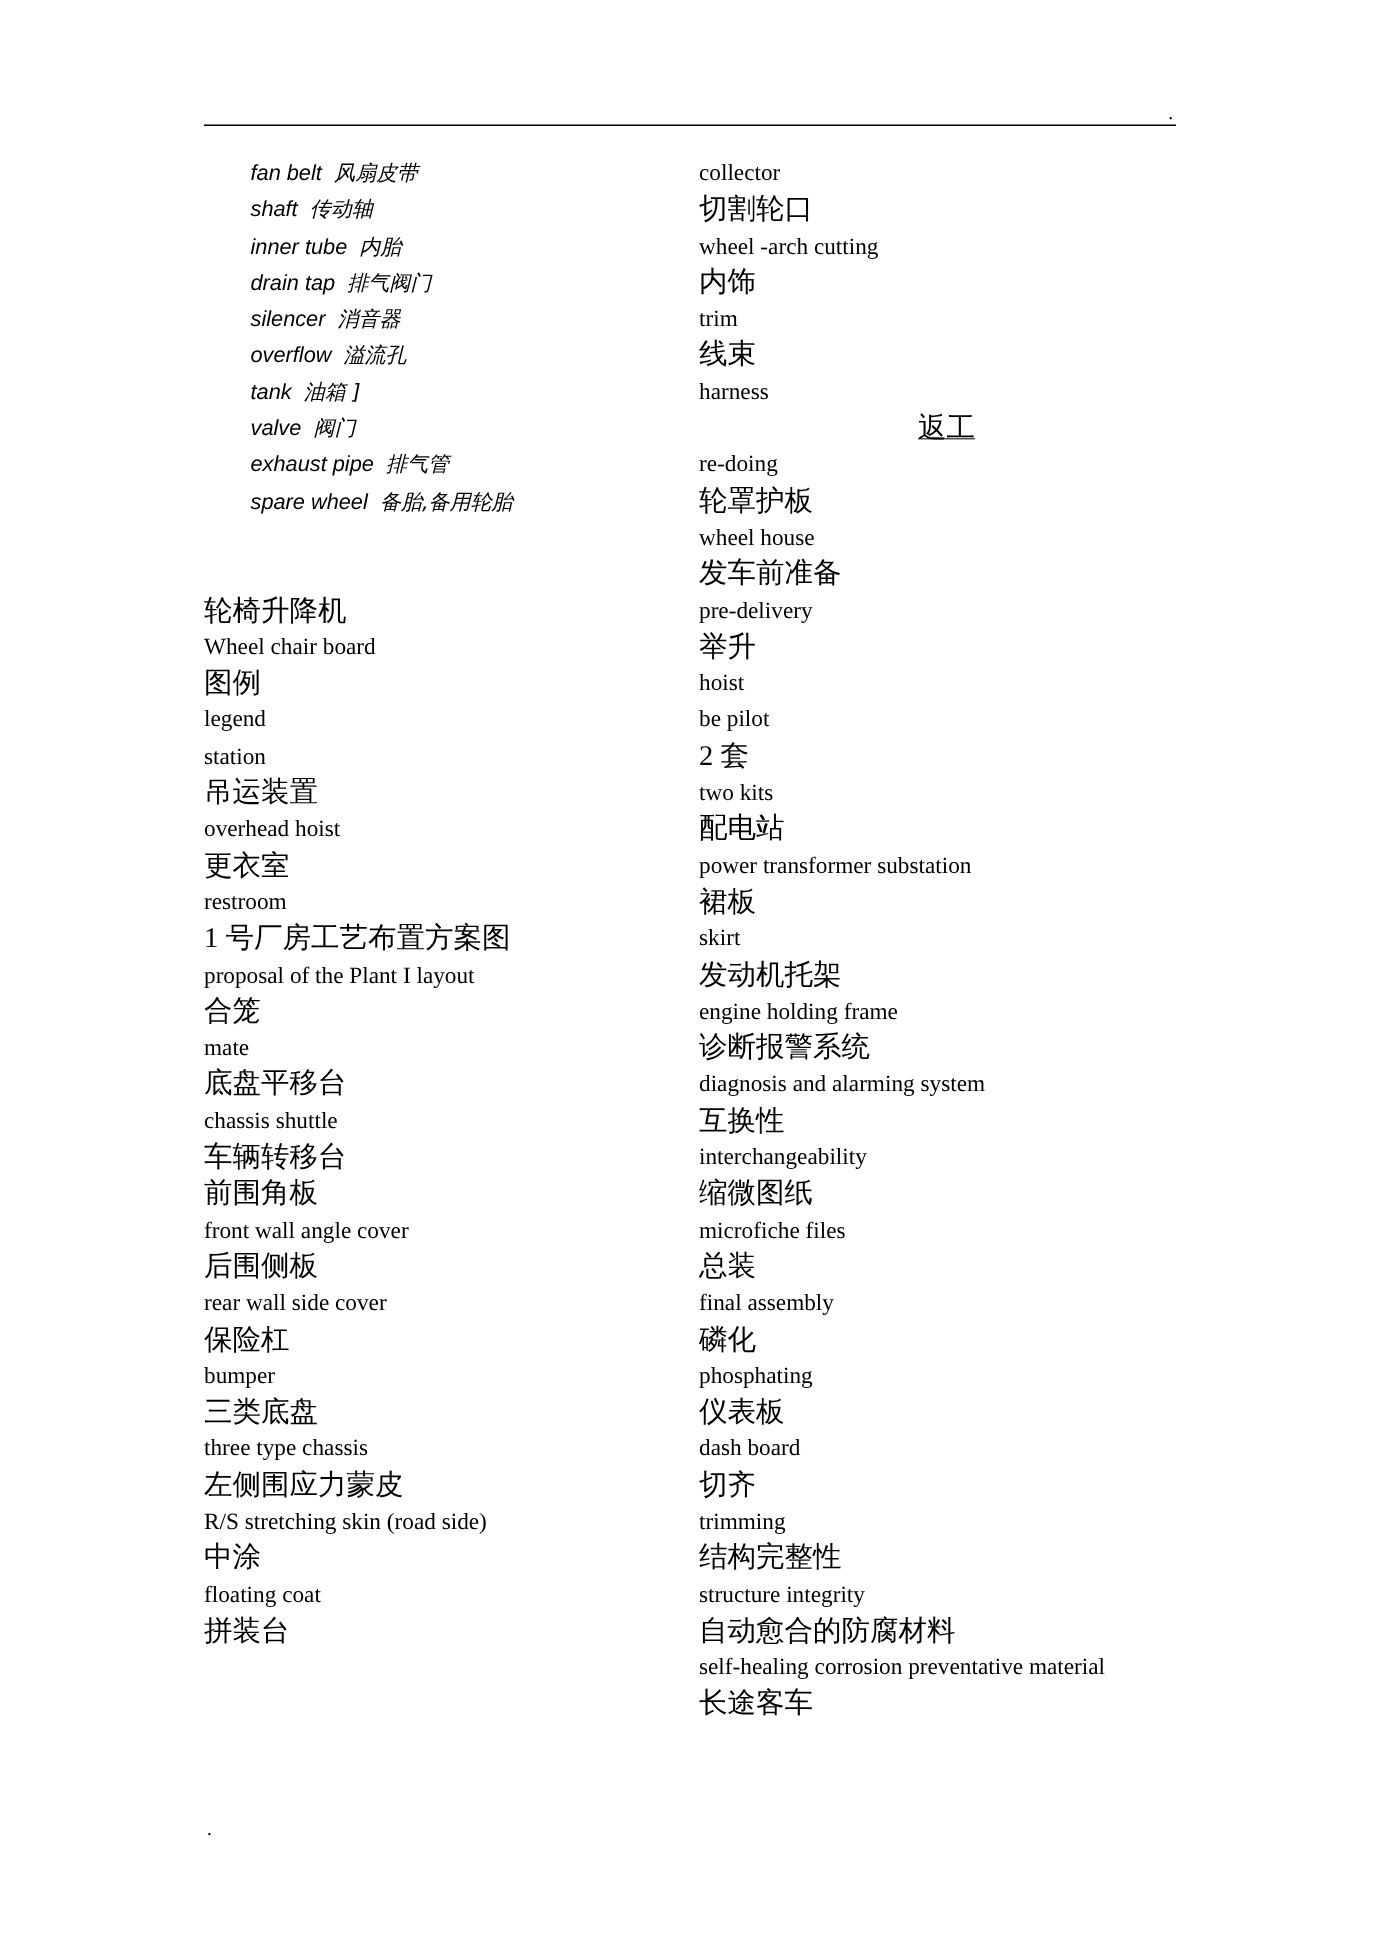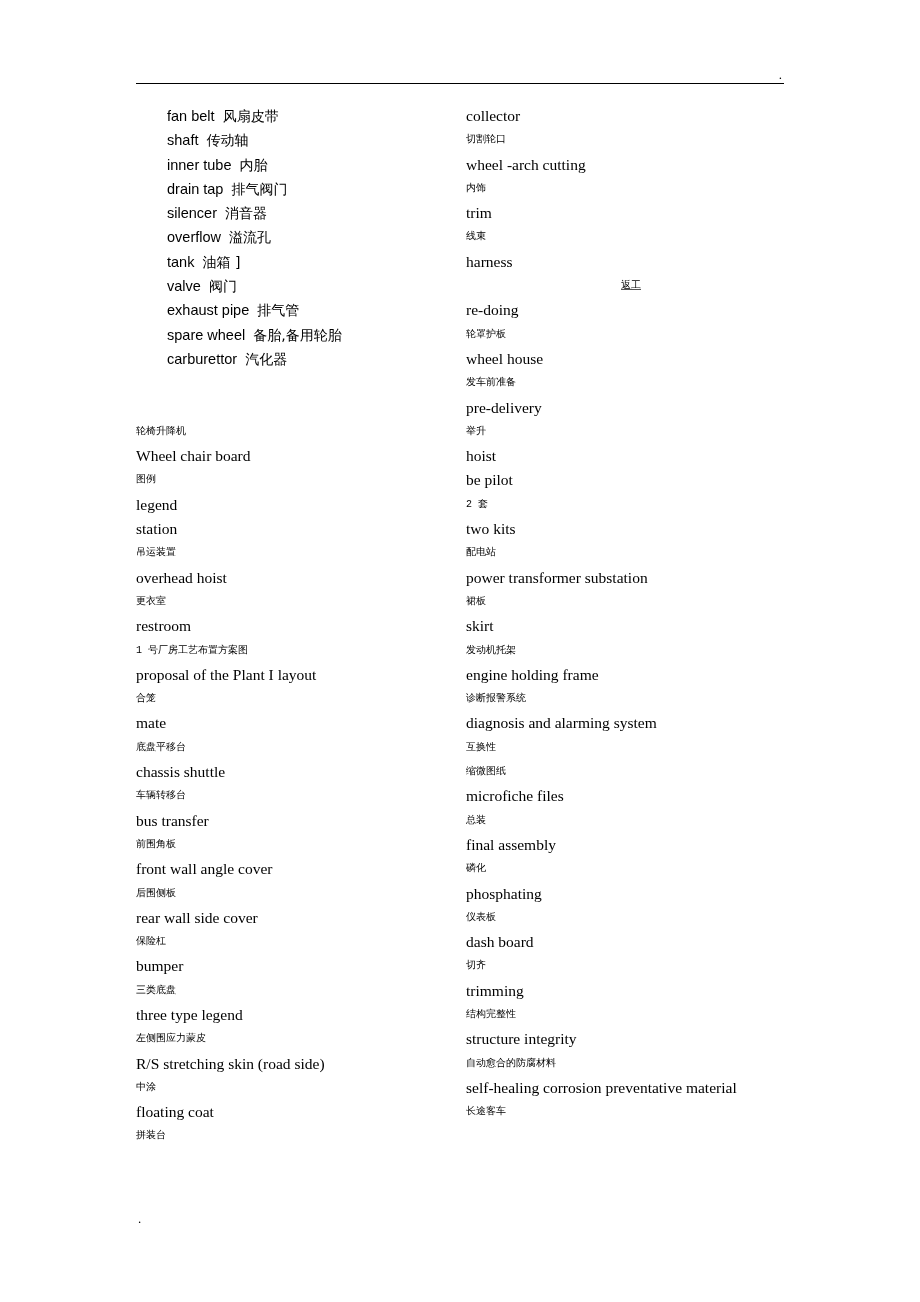--- a/index.html
+++ b/index.html
@@ -63,31 +63,32 @@
     line-height: 24.3px;
     font-size: 15.5px;
     white-space: nowrap;
   }
 
   
   .sans-block { margin-left: 31px; }
   .sans-block .line {
     font-family: "Liberation Sans", "DejaVu Sans", sans-serif;
     font-size: 14.5px;
+    font-style: italic;
   }
   .sans-block .zh {
     font-family: "DejaVu Sans", "Liberation Sans", sans-serif;
     font-size: 14px;
   }
 
   .spacer-block { height: 48.6px; }
 
   .zh {
-    font-family: Liberation Mono, monospace;
-    font-size: 10px;
+    font-family: Liberation Serif, serif;
+    font-size: 19px;
   }
 
   .underlined {
     text-decoration: underline;
     text-decoration-color: #555;
     text-decoration-thickness: 1px;
     text-align: center;
   }
 
   
@@ -115,49 +116,47 @@
         <div class="line"><span>fan belt</span>&nbsp;&nbsp;<span class="zh">风扇皮带</span></div>
         <div class="line"><span>shaft</span>&nbsp;&nbsp;<span class="zh">传动轴</span></div>
         <div class="line"><span>inner tube</span>&nbsp;&nbsp;<span class="zh">内胎</span></div>
         <div class="line"><span>drain tap</span>&nbsp;&nbsp;<span class="zh">排气阀门</span></div>
         <div class="line"><span>silencer</span>&nbsp;&nbsp;<span class="zh">消音器</span></div>
         <div class="line"><span>overflow</span>&nbsp;&nbsp;<span class="zh">溢流孔</span></div>
         <div class="line"><span>tank</span>&nbsp;&nbsp;<span class="zh">油箱  ]</span></div>
         <div class="line"><span>valve</span>&nbsp;&nbsp;<span class="zh">阀门</span></div>
         <div class="line"><span>exhaust pipe</span>&nbsp;&nbsp;<span class="zh">排气管</span></div>
         <div class="line"><span>spare wheel</span>&nbsp;&nbsp;<span class="zh">备胎,备用轮胎</span></div>
-        <div class="line"><span>carburettor</span>&nbsp;&nbsp;<span class="zh">汽化器</span></div>
       </div>
     <div class="spacer-block"></div>
     <div class="entries">
         <div class="line zh">轮椅升降机</div>
         <div class="line">Wheel chair board</div>
         <div class="line zh">图例</div>
         <div class="line">legend</div>
         <div class="line">station</div>
         <div class="line zh">吊运装置</div>
         <div class="line">overhead hoist</div>
         <div class="line zh">更衣室</div>
         <div class="line">restroom</div>
         <div class="line zh">1 号厂房工艺布置方案图</div>
         <div class="line">proposal of the Plant I layout</div>
         <div class="line zh">合笼</div>
         <div class="line">mate</div>
         <div class="line zh">底盘平移台</div>
         <div class="line">chassis shuttle</div>
         <div class="line zh">车辆转移台</div>
-        <div class="line">bus transfer</div>
         <div class="line zh">前围角板</div>
         <div class="line">front wall angle cover</div>
         <div class="line zh">后围侧板</div>
         <div class="line">rear wall side cover</div>
         <div class="line zh">保险杠</div>
         <div class="line">bumper</div>
         <div class="line zh">三类底盘</div>
-        <div class="line">three type legend</div>
+        <div class="line">three type chassis</div>
         <div class="line zh">左侧围应力蒙皮</div>
         <div class="line">R/S stretching skin (road side)</div>
         <div class="line zh">中涂</div>
         <div class="line">floating coat</div>
         <div class="line zh">拼装台</div>
       </div>
   </div>
 
   <div class="col col-right">
     <div class="entries">
@@ -181,20 +180,21 @@
         <div class="line">two kits</div>
         <div class="line zh">配电站</div>
         <div class="line">power transformer substation</div>
         <div class="line zh">裙板</div>
         <div class="line">skirt</div>
         <div class="line zh">发动机托架</div>
         <div class="line">engine holding frame</div>
         <div class="line zh">诊断报警系统</div>
         <div class="line">diagnosis and alarming system</div>
         <div class="line zh">互换性</div>
+        <div class="line">interchangeability</div>
         <div class="line zh">缩微图纸</div>
         <div class="line">microfiche files</div>
         <div class="line zh">总装</div>
         <div class="line">final assembly</div>
         <div class="line zh">磷化</div>
         <div class="line">phosphating</div>
         <div class="line zh">仪表板</div>
         <div class="line">dash board</div>
         <div class="line zh">切齐</div>
         <div class="line">trimming</div>

